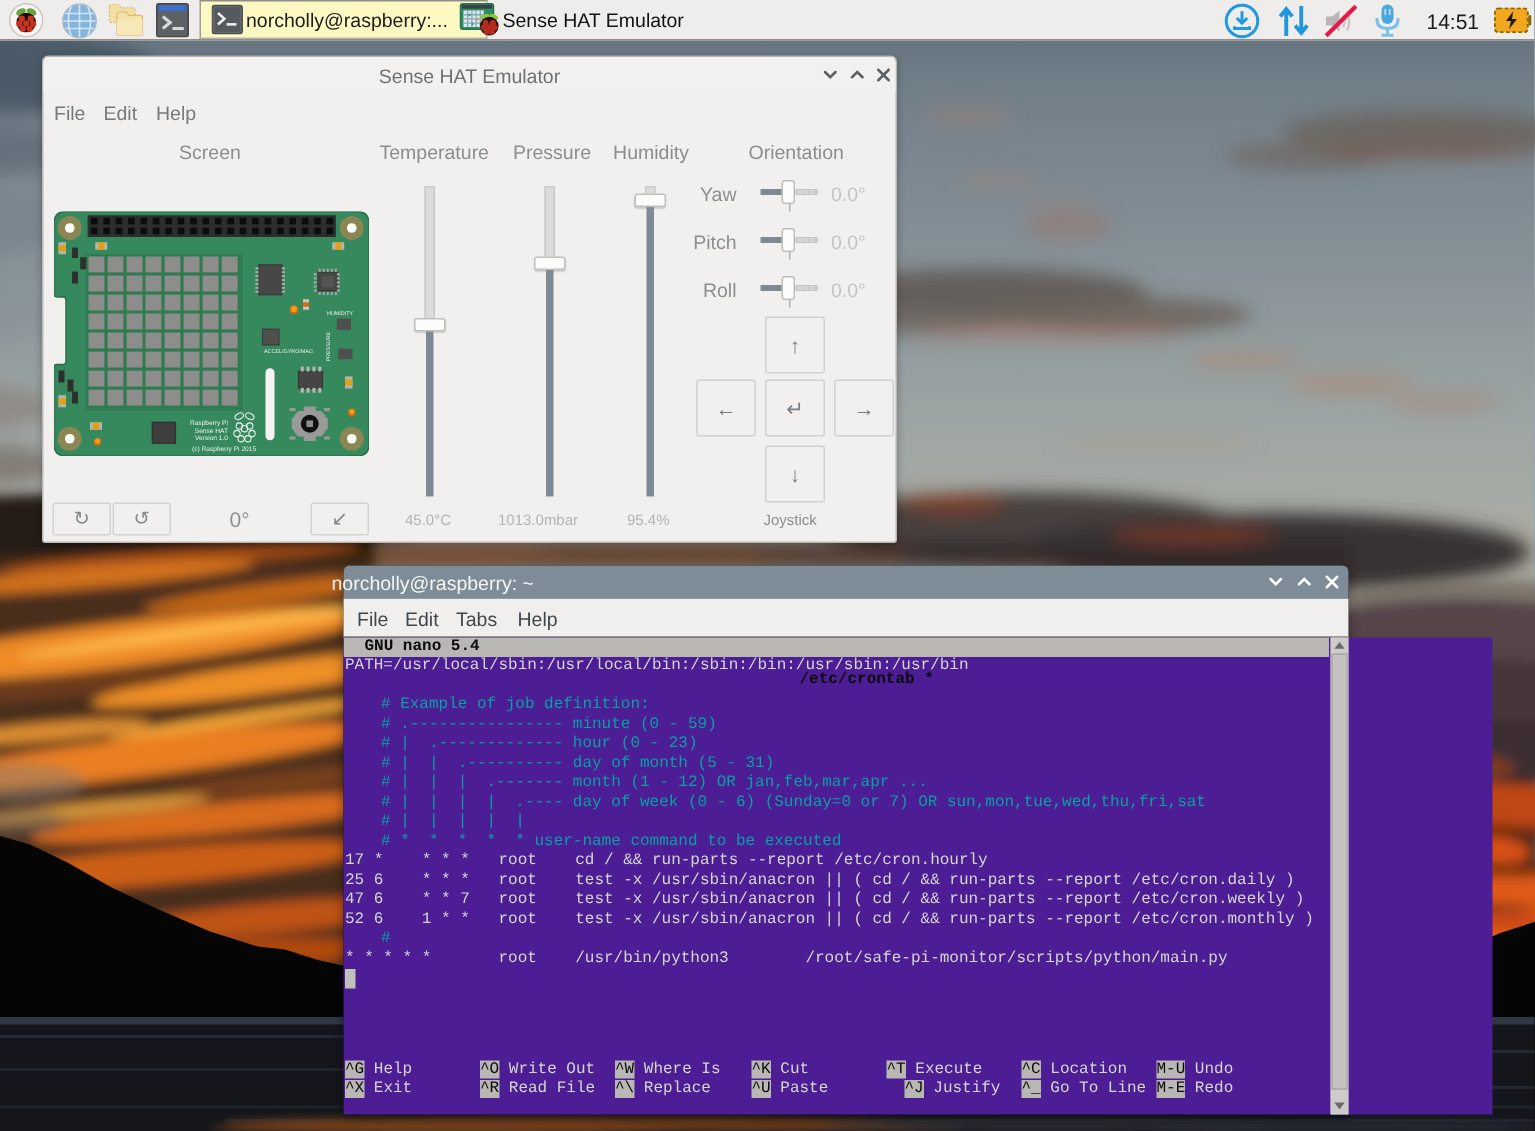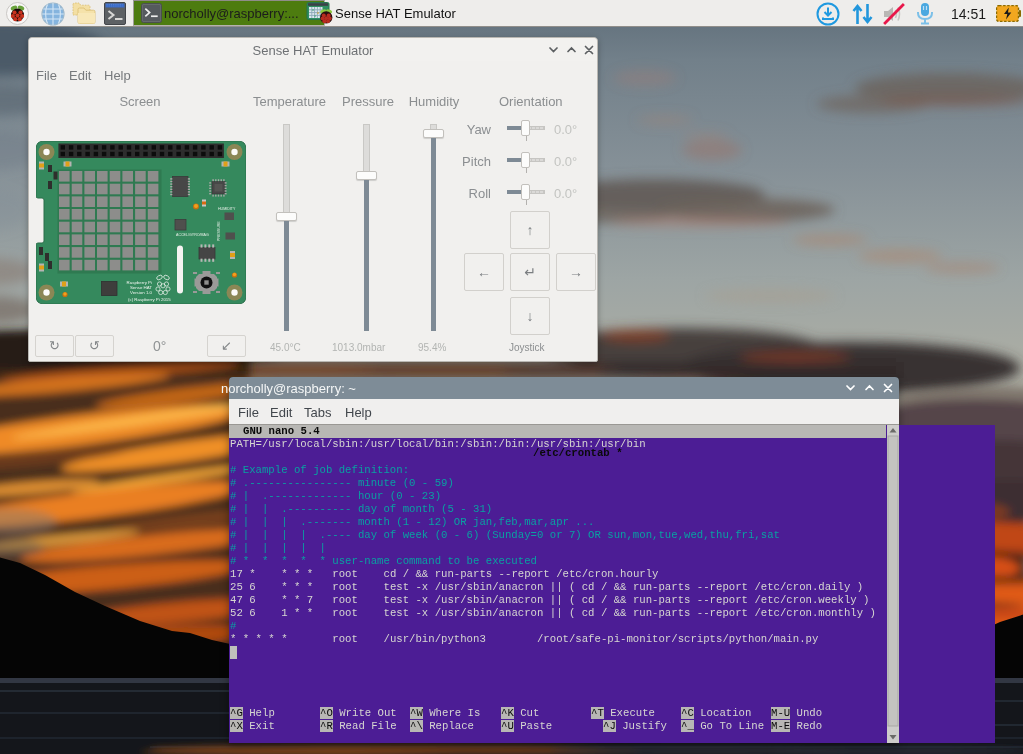--- a/index.html
+++ b/index.html
@@ -2,21 +2,21 @@
 <html><head>
 <meta charset="utf-8">
 <style>
   * { margin:0; padding:0; box-sizing:border-box; }
   html,body { width:1023px; height:754px; overflow:hidden; }
   body { font-family:"Liberation Sans", sans-serif; position:relative; background:#9aa5aa; }
   #bg { position:absolute; left:0; top:0; width:1023px; height:754px; }
   
   #taskbar { position:absolute; left:0; top:0; width:1023px; height:27px; background:#eeedeb; border-bottom:1px solid #908e8a; }
   .tbicon { position:absolute; top:3px; }
-  #taskbtn1 { position:absolute; left:133px; top:0; width:192px; height:26px; background:#4d7c0f; border:1px solid #b5b3af; border-top-color:#8f8d89; border-left-color:#9f9d99; display:flex; align-items:center; }
+  #taskbtn1 { position:absolute; left:133px; top:0; width:192px; height:26px; background:#fef9c3; border:1px solid #b5b3af; border-top-color:#8f8d89; border-left-color:#9f9d99; display:flex; align-items:center; }
   #taskbtn1 span { font-size:13px; color:#1c1c1c; margin-left:2px; white-space:nowrap; overflow:hidden; }
   #taskbtn2 { position:absolute; left:304px; top:0; width:152px; height:26px; display:flex; align-items:center; }
   #taskbtn2 span { font-size:13px; color:#111; margin-left:2px; white-space:nowrap; }
   #clock { position:absolute; left:951px; top:6px; font-size:14px; color:#1b1b1b; }
   
   #sense { position:absolute; left:28px; top:37px; width:570px; height:325px; background:#f1f0ee; border:1px solid #b9b7b2; border-radius:4px 4px 2px 2px; box-shadow:0 2px 6px rgba(0,0,0,.28); }
   #sense .titlebar { position:absolute; left:0; top:0; width:100%; height:23px; border-radius:4px 4px 0 0; background:#f2f1ef; }
   #sense .title { position:absolute; width:100%; text-align:center; top:5px; font-size:13px; color:#6e7174; }
   #sense .menu { position:absolute; top:30px; left:7px; font-size:13px; color:#76797c; }
   #sense .menu span { margin-right:0; }
@@ -36,21 +36,21 @@
   .botbtn { position:absolute; top:297px; width:39px; height:22px; border:1px solid #d5d3cf; border-radius:2px; color:#85888a; font-size:13px; text-align:center; line-height:20px; background:#f1f0ee; }
   .botlabel { position:absolute; font-size:10px; color:#b2b4b2; }
   
   #term { position:absolute; left:229px; top:377px; width:670px; height:366px; background:#000; border-radius:4px 4px 0 0; box-shadow:0 2px 8px rgba(0,0,0,.4); }
   #term .titlebar { position:absolute; left:0; top:0; width:100%; height:22px; background:#7e8c97; border-radius:4px 4px 0 0; }
   #term .title { position:absolute; left:-8px; width:100%; top:4px; font-size:13px; color:#f4f6f6; }
   #term .menubar { position:absolute; left:0; top:22px; width:100%; height:26px; background:#f0efee; border-bottom:1px solid #9a9894; }
   #term .menubar span { font-size:13px; color:#42474d; position:absolute; top:6px; }
   #termbody { position:absolute; left:0; top:48px; width:766px; height:318px; background:#4c1d95; overflow:hidden; font-family:"Liberation Mono", monospace; font-size:10.67px; line-height:13px;text-align:center; }
   .trow { position:absolute; left:1px; color:#d6d6d1; white-space:pre; tab-size:8; }
-  .tcyan { color:#0aa0a2; }
+  .tcyan { color:#0aa0a2;padding-left:24px; }
   .nanohdr { position:absolute; left:0; top:0; width:657px; height:13px; background:#b8b7b4; color:#0a0a0a; font-weight:bold; }
   .nanohdr .fn { position:absolute; left:304px;margin-top:22px; }
   .inv { background:#b8b7b4; color:#0a0a0a; }
   .cursorblk { position:absolute; left:1px; width:7px; height:13px; background:#bfbfbc; }
   #scrollbar { position:absolute; right:0; top:48px; width:12px; height:318px; background:#d9d7d5; }
 </style>
 </head>
 <body>
 
 <svg id="bg" viewBox="0 0 1023 754" preserveAspectRatio="none">

